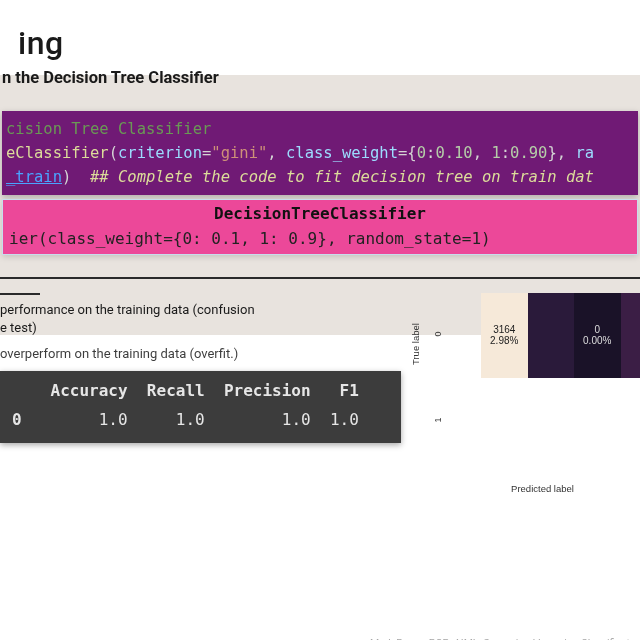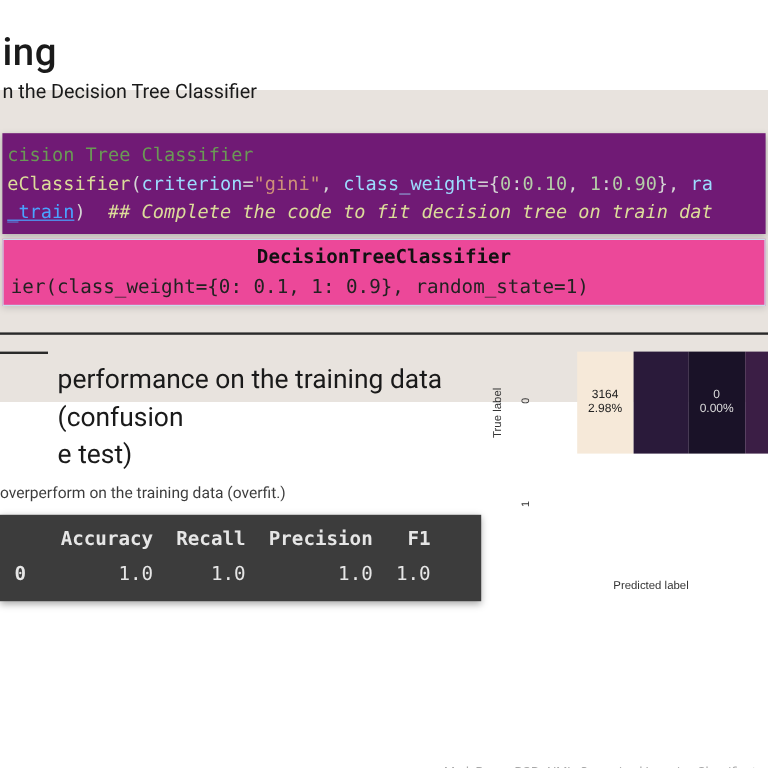--- a/index.html
+++ b/index.html
@@ -25,25 +25,25 @@
     position: relative;
     z-index: 1;
     width: 100%;
     height: 100%;
   }
   .title {
     font-size: 32px;
     font-weight: 500;
     letter-spacing: 0.5px;
     margin: 24px 0 6px 0;
-    padding-left: 2px;
+    padding-left: 18px;
   }
   .subtitle {
     font-size: 16.5px;
-    font-weight: 400;
+    font-weight: 700;
     padding-left: 2px;
     margin-bottom: 20px;
   }
   .codeblock {
     margin: 24px 2px 0 2px;
     background: #701a75;
     font-family: ui-monospace, Menlo, Consolas, monospace;
     font-size: 15.5px;
     line-height: 1.55;
     padding: 6px 8px 6px 4px;
@@ -98,24 +98,23 @@
   .perf-head:before {
     content: "";
     position: absolute;
     left: 0;
     top: 0;
     width: 40px;
     height: 2px;
     background: #2a2a2a;
   }
   .perf-title {
-    font-size: 22px;
+    font-size: 13px;
     line-height: 1.45;
     white-space: pre-line;
-    padding-left: 48px;
   }
   .perf-note {
     font-size: 13px;
     opacity: .85;
     margin-top: 8px;
   }
   .metrics {
     margin-top: 10px;
     background: #3c3c3c;
     color: #e6e6e6;

